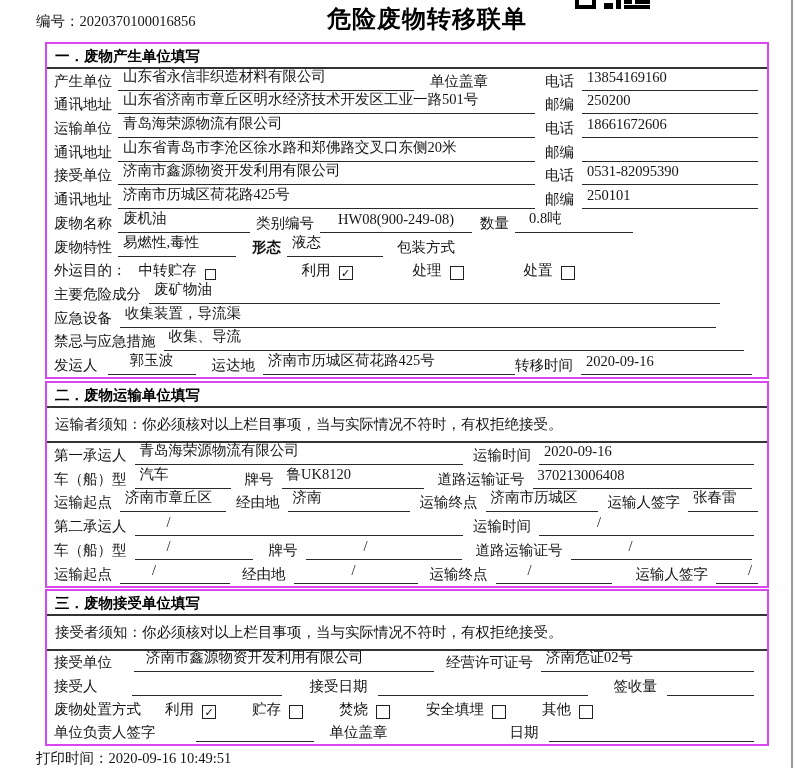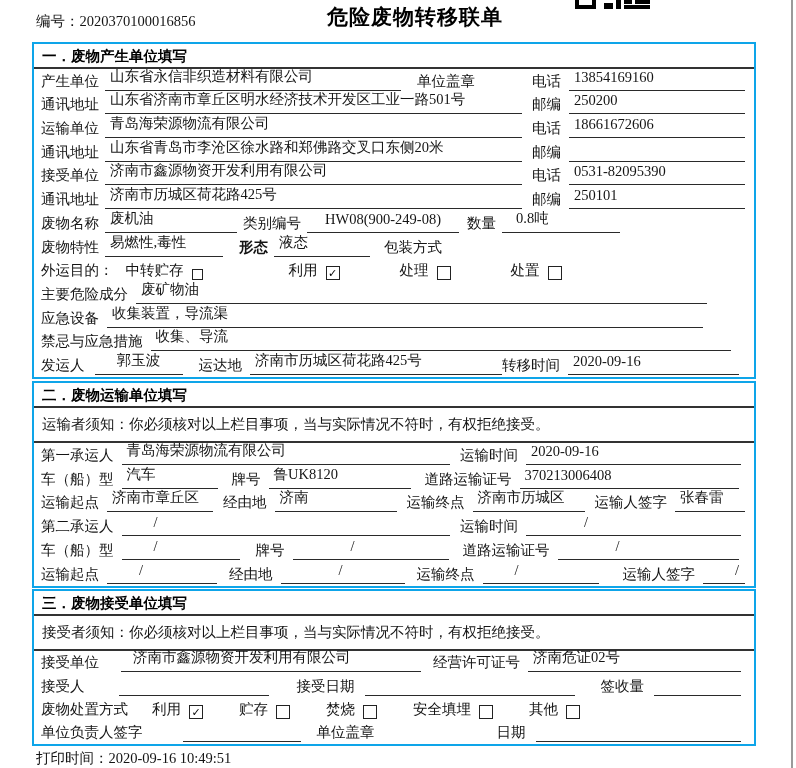--- a/index.html
+++ b/index.html
@@ -5,25 +5,25 @@
   html,body{margin:0;padding:0;}
   body{
     width:796px;height:768px;position:relative;background:#ffffff;
     font-family:"Liberation Serif","DejaVu Serif",serif;
     font-size:14.5px;color:#141414;overflow:hidden;
   }
   .scan-edge{position:absolute;left:791px;top:0;width:2px;height:768px;background:#9a9a9a;}
   .doc-no{position:absolute;left:36px;top:12px;white-space:nowrap;}
   .title{
     position:absolute;left:327px;top:3px;font-family:"DejaVu Sans","Liberation Sans",sans-serif;
-    font-weight:bold;font-size:21px;letter-spacing:1px;white-space:nowrap;color:#000;
+    font-weight:bold;font-size:24px;letter-spacing:1px;white-space:nowrap;color:#000;
   }
   .qr{position:absolute;left:575px;top:0;}
   .sec{
-    position:absolute;left:32px;width:724px;border:2px solid #0ea5e9;
+    position:absolute;left:45px;width:724px;border:2px solid #d946ef;
     box-sizing:border-box;background:#fff;overflow:hidden;
   }
   .sec1{top:42px;height:337px;}
   .sec2{top:381px;height:207px;}
   .sec3{top:589px;height:157px;}
   .sec-h{
     font-family:"DejaVu Sans","Liberation Sans",sans-serif;font-weight:bold;font-size:14.5px;
     padding:3px 8px 2px;border-bottom:2px solid #333;height:18px;line-height:18px;color:#000;
   }
   .notice{

